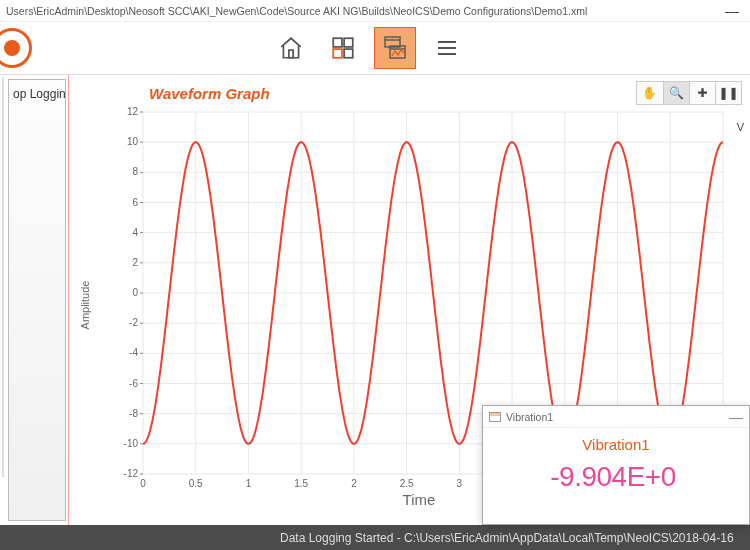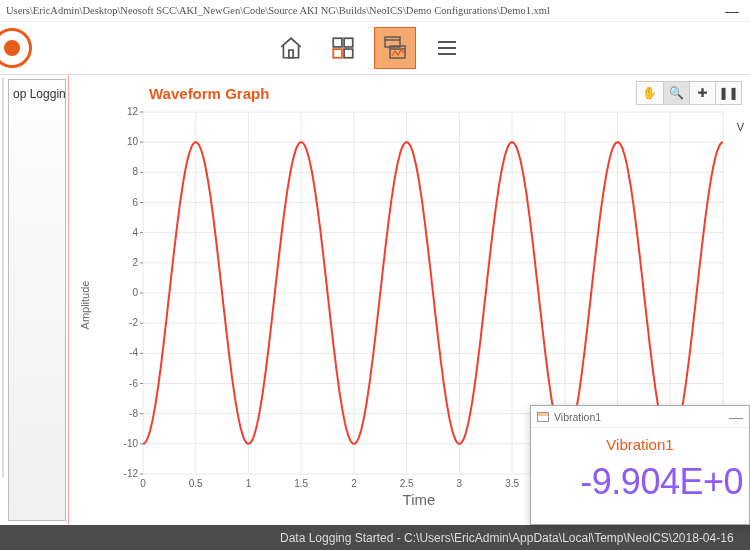--- a/index.html
+++ b/index.html
@@ -1,51 +1,51 @@
 <!DOCTYPE html>
 <html><head>
 <meta charset="utf-8">
 <style>
   * { box-sizing: border-box; margin: 0; padding: 0; }
   html, body { width: 750px; height: 550px; overflow: hidden; font-family: "Segoe UI", Arial, sans-serif; background: #fff; }
   .titlebar { height: 22px; background: #fff; display: flex; align-items: center; padding-left: 6px; border-bottom: 1px solid #eee; }
-  .titlebar span { font-size: 10.5px; color: #555; white-space: nowrap; overflow: hidden; text-overflow: clip; flex: 1; font-family: Liberation Serif, serif; }
+  .titlebar span { font-size: 10.5px; color: #555; white-space: nowrap; overflow: hidden; text-overflow: clip; flex: 1; }
   .winmin { width: 36px; text-align: center; font-size: 14px; color: #444; }
   .toolbar { height: 53px; background: #fff; border-bottom: 1px solid #ddd; display: flex; align-items: center; }
   .rec-btn { width: 40px; height: 40px; border-radius: 50%; border: 3px solid #e95b1a; display: flex; align-items: center; justify-content: center; margin-left: -8px; }
   .rec-inner { width: 16px; height: 16px; background: #e95b1a; border-radius: 50%; }
   .nav-group { display: flex; gap: 10px; margin-left: auto; margin-right: auto; position: relative; left: -22px; }
   .nav-btn { width: 42px; height: 42px; border: 1px solid transparent; display: flex; align-items: center; justify-content: center; }
   .nav-btn.active { background: #f5a96e; border: 1px solid #e95b1a; }
   .body-row { display: flex; height: 450px; }
   .sidebar { width: 69px; border-right: 1px solid #fca5a5; display: flex; flex-direction: row; }
   .side-list { border: 1px solid #ddd; margin: 2px; height: 400px; }
   .side-row { height: 18px; }
   .side-row.sel { background: #f2b593; }
   .stop-btn { margin: 4px 2px; padding: 7px 4px; border: 1px solid #bbb; background: linear-gradient(#fdfdfd,#f0f0f0); font-size: 12px; color: #333; text-align: right; overflow: hidden; white-space: nowrap; }
   .main { flex: 1; position: relative; padding: 4px 4px 0 10px; }
-  .chart-title { color: #e95b1a; font-size: 15px; font-weight: 600; margin: 6px 0 2px 70px; }
+  .chart-title { color: #e95b1a; font-size: 15px; font-weight: 600; margin: 6px 0 2px 70px; font-style: italic; }
   .legend-v { position: absolute; right: 6px; top: 46px; font-size: 11px; color: #444; }
   .chart-tools { position: absolute; right: 8px; top: 6px; display: flex; border: 1px solid #ccc; }
   .ct-btn { width: 26px; height: 22px; display: flex; align-items: center; justify-content: center; border-left: 1px solid #ccc; font-size: 12px; color: #444; background: #fafafa; }
   .ct-btn:first-child { border-left: none; }
   .ct-btn.sel { background: #e2e2e2; }
   .plot-wrap { position: relative; width: 620px; height: 402px; margin-left: 30px; }
   .ylabel { position: absolute; left: -24px; top: 50%; transform: translate(-50%,-50%) rotate(-90deg); font-size: 11px; color: #666; }
   .xlabel { position: absolute; bottom: -2px; left: 50%; transform: translateX(-50%); font-size: 15px; color: #666; }
   svg.plot { width: 100%; height: 100%; }
   .ytick text, .xtick text { font-size: 10px; fill: #666; }
   .grid line { stroke: #e8e8e8; stroke-width: 1; }
   .wave { fill: none; stroke: #f53d2e; stroke-width: 2; }
-  .popup { position: absolute; right: 0; bottom: 25px; width: 220px; height: 120px; background: #fff; border: 1px solid #aaa; box-shadow: 0 2px 8px rgba(0,0,0,.2); }
+  .popup { position: absolute; right: 0; bottom: 25px; width: 268px; height: 120px; background: #fff; border: 1px solid #aaa; box-shadow: 0 2px 8px rgba(0,0,0,.2); }
   .popup-title { height: 22px; display: flex; align-items: center; padding: 0 6px; font-size: 10.5px; color: #666; border-bottom: 1px solid #eee; }
   .popup-title .picon { width: 12px; height: 10px; border: 1px solid #999; margin-right: 5px; display:inline-block; background: linear-gradient(#f8c79a,#f8c79a) 0 0/100% 3px no-repeat,#fff; }
   .popup-title .pmin { margin-left: auto; color: #888; font-size: 14px; }
   .popup-label { text-align: center; color: #e95b1a; font-size: 15px; margin-top: 8px; }
-  .popup-value { text-align: right; color: #8b5cf6; font-size: 36px; font-weight: 400; padding: 8px 6px 0 0; letter-spacing: -0.5px; white-space: nowrap; overflow: hidden; }
+  .popup-value { text-align: center; color: #ec4899; font-size: 28px; font-weight: 400; padding: 8px 6px 0 0; letter-spacing: -0.5px; white-space: nowrap; overflow: hidden; }
   .statusbar { height: 25px; background: #4b4b4b; color: #ddd; font-size: 12px; display: flex; align-items: center; padding-left: 280px; white-space: nowrap; overflow: hidden; }
 </style>
 </head>
 <body>
 
 <div class="titlebar">
   <span>Users\EricAdmin\Desktop\Neosoft SCC\AKI_NewGen\Code\Source AKI NG\Builds\NeoICS\Demo Configurations\Demo1.xml</span>
   <div class="winmin">—</div>
 </div>
 

